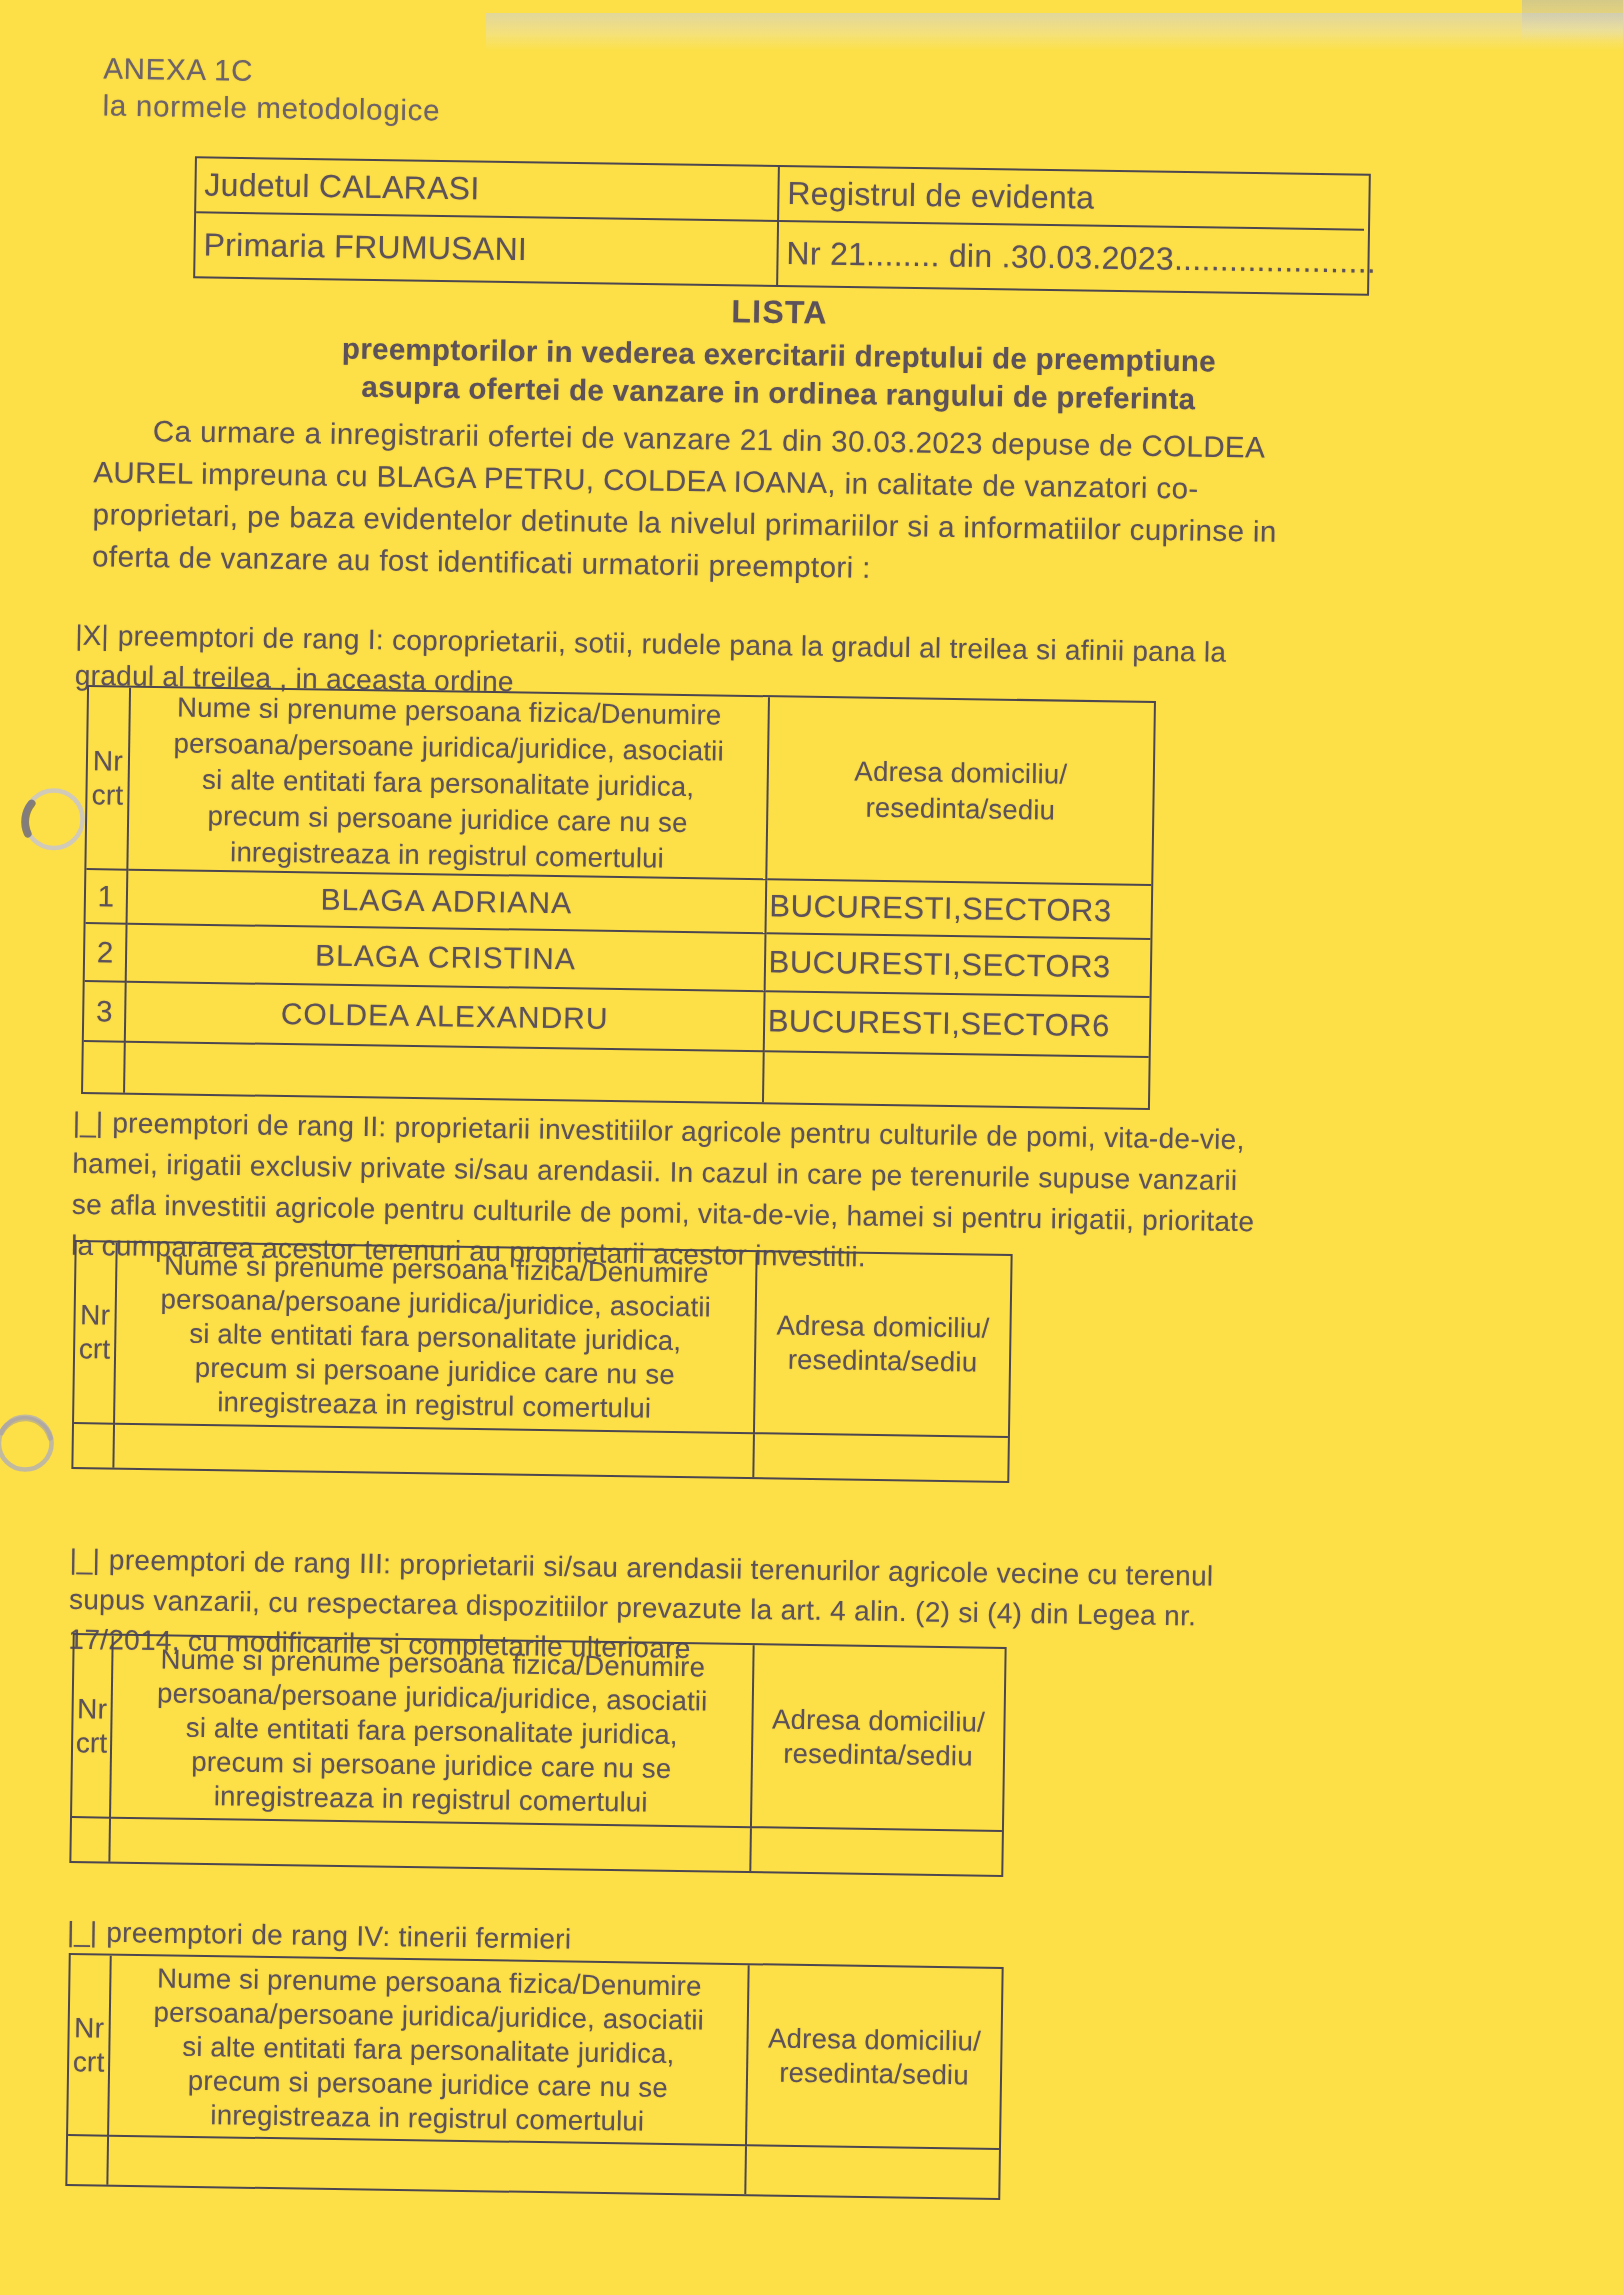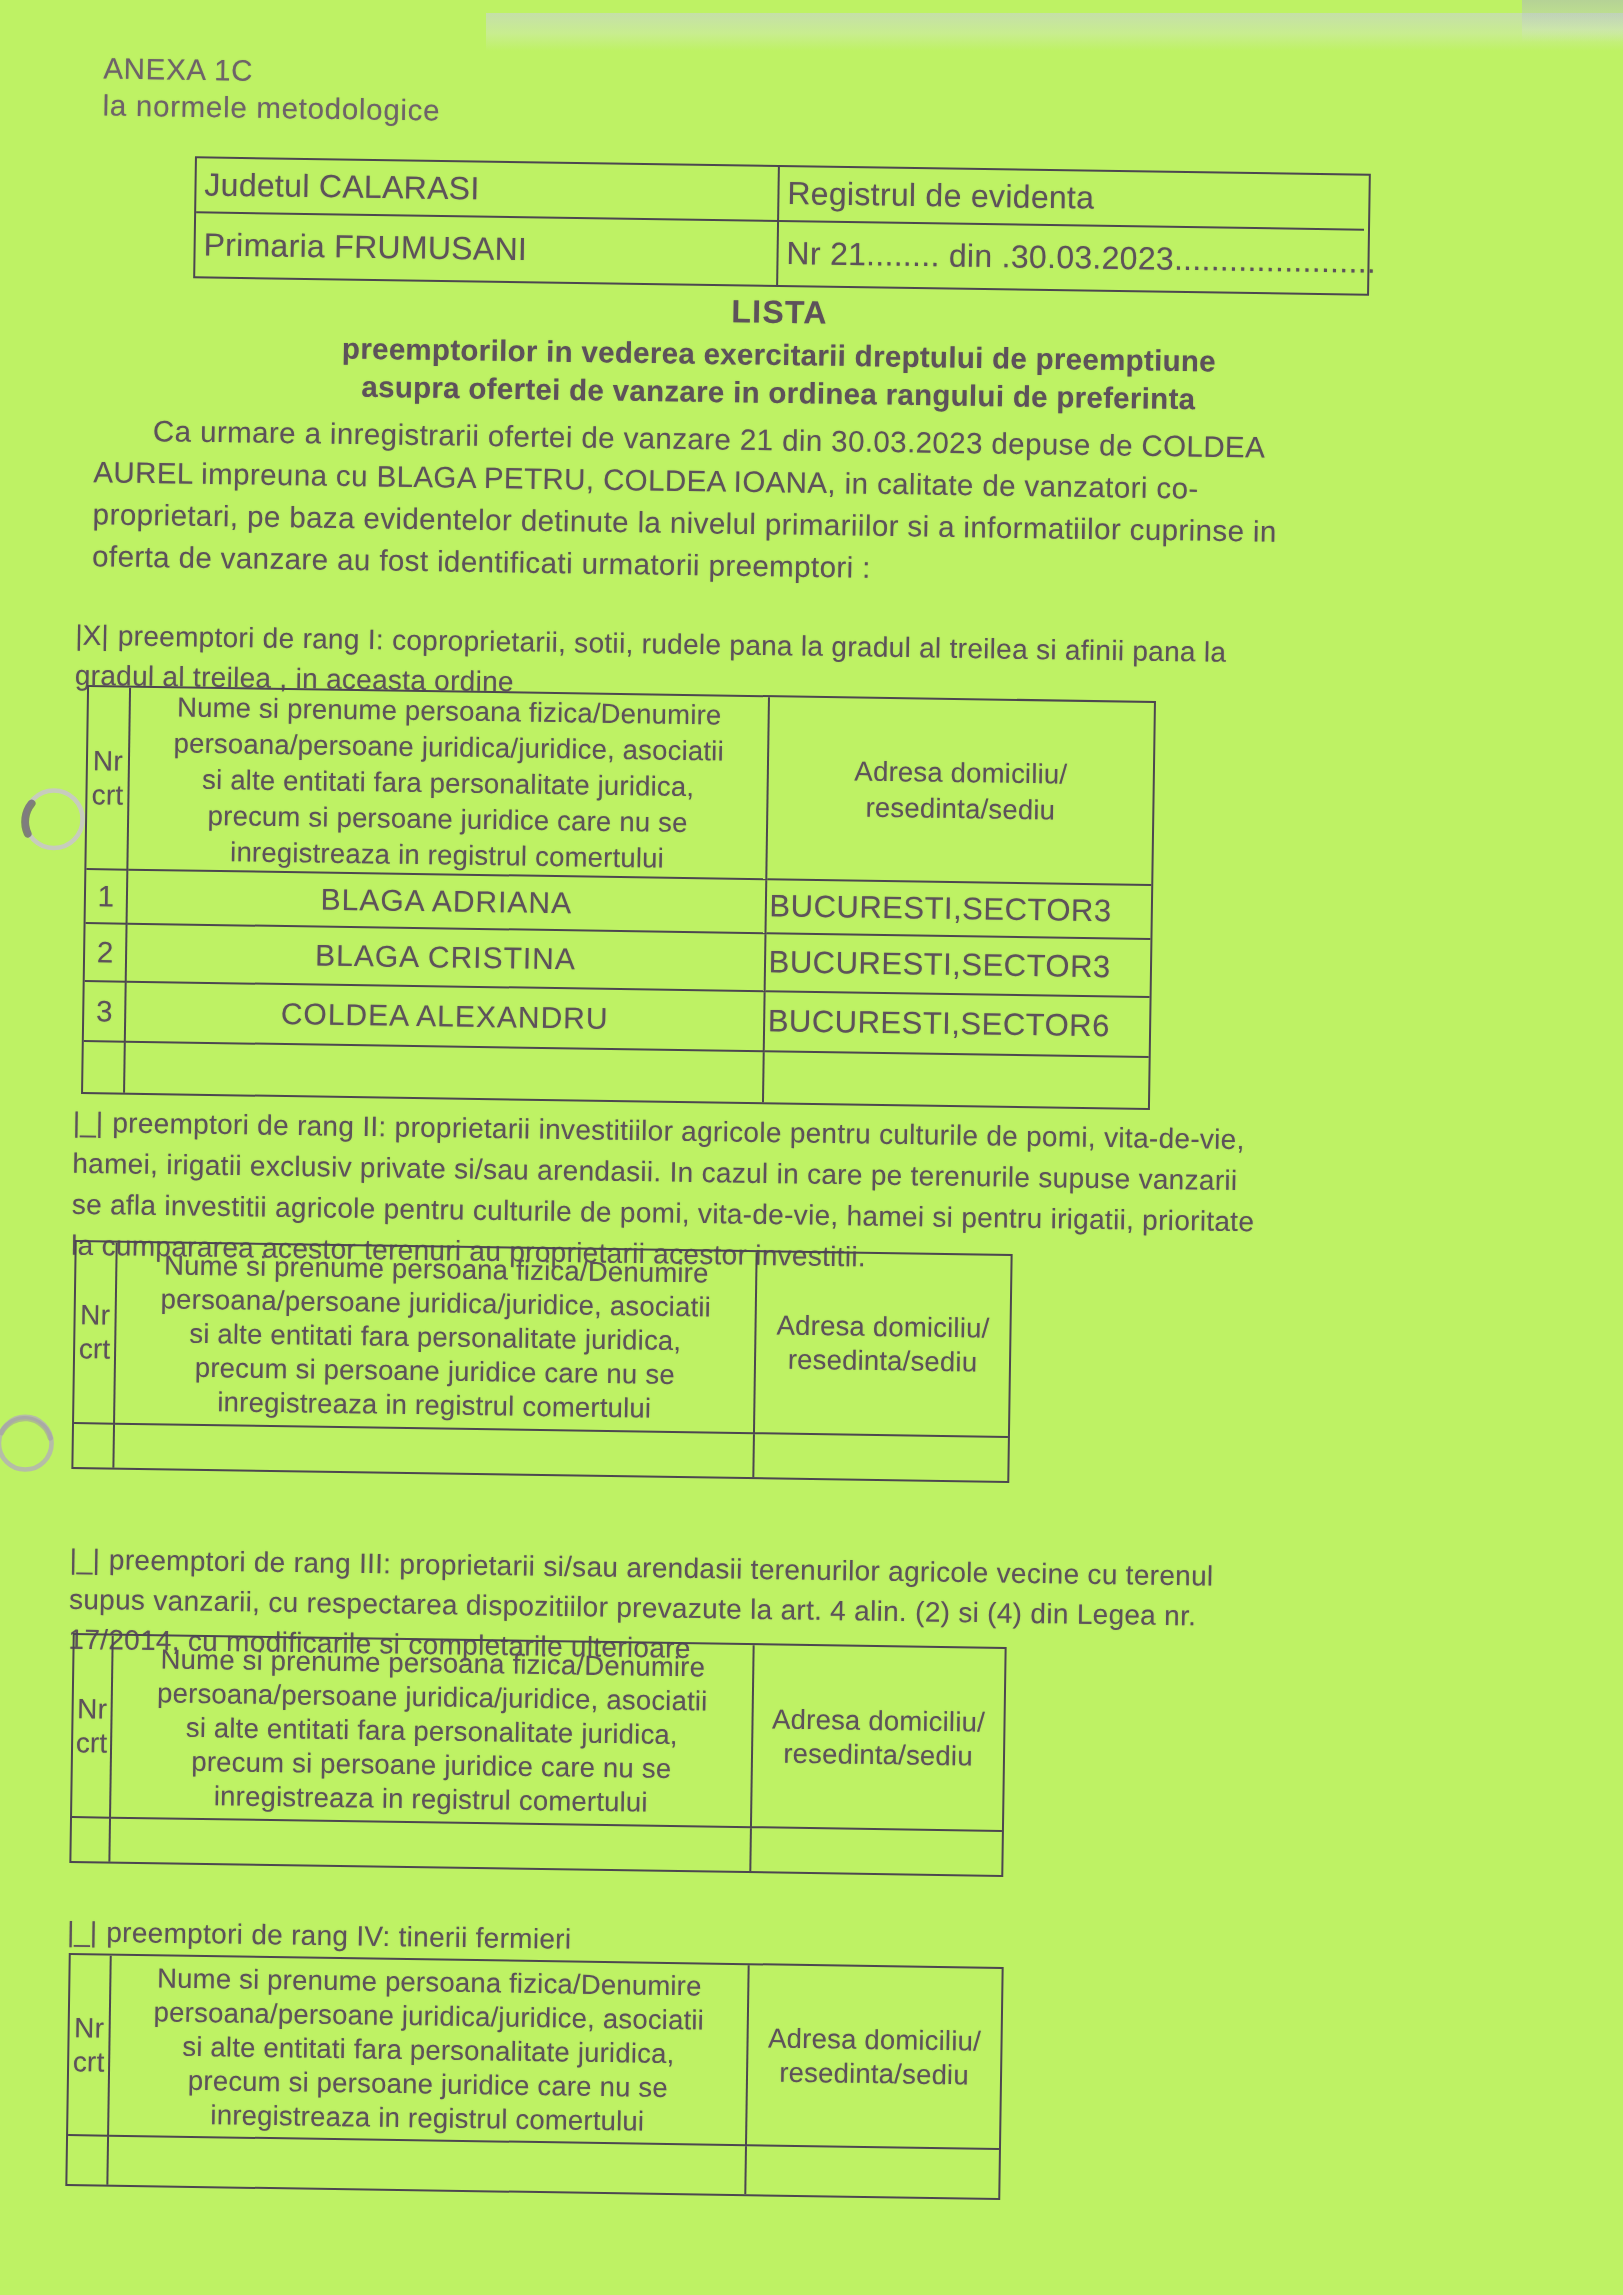--- a/index.html
+++ b/index.html
@@ -4,21 +4,21 @@
 <style>
   :root{
     --ink:#5d525a;
     --ink-light:#6e6369;
     --line:#4c4650;
   }
   html,body{margin:0;padding:0;background:#ffffff;}
   .page{
     position:relative;
     width:1624px;height:2295px;
-    background:#bef264;
+    background:#fde047;
     overflow:hidden;
     font-family:"Liberation Sans","DejaVu Sans",sans-serif;
     color:var(--ink);
   }
   .tilt{transform:rotate(0.85deg);}
   .blk{position:absolute;}
   .soft{text-shadow:0 0 1.3px rgba(93,82,90,0.35);}
 
   
   .scan-band{

